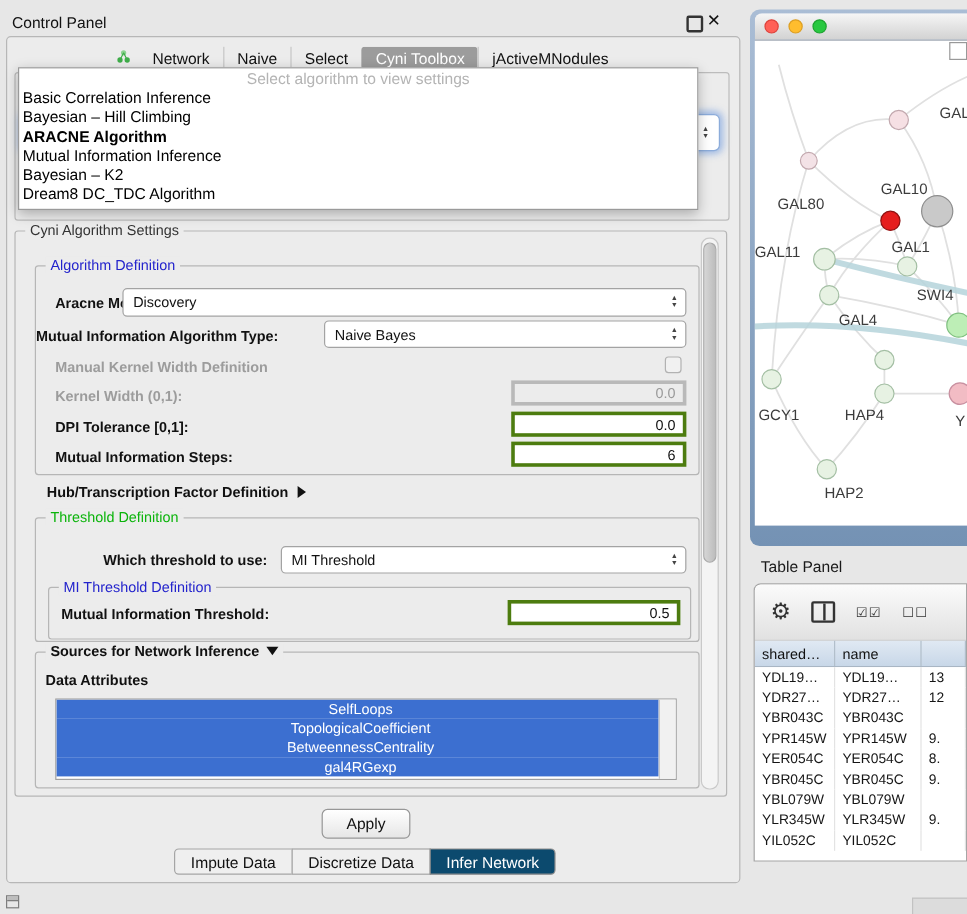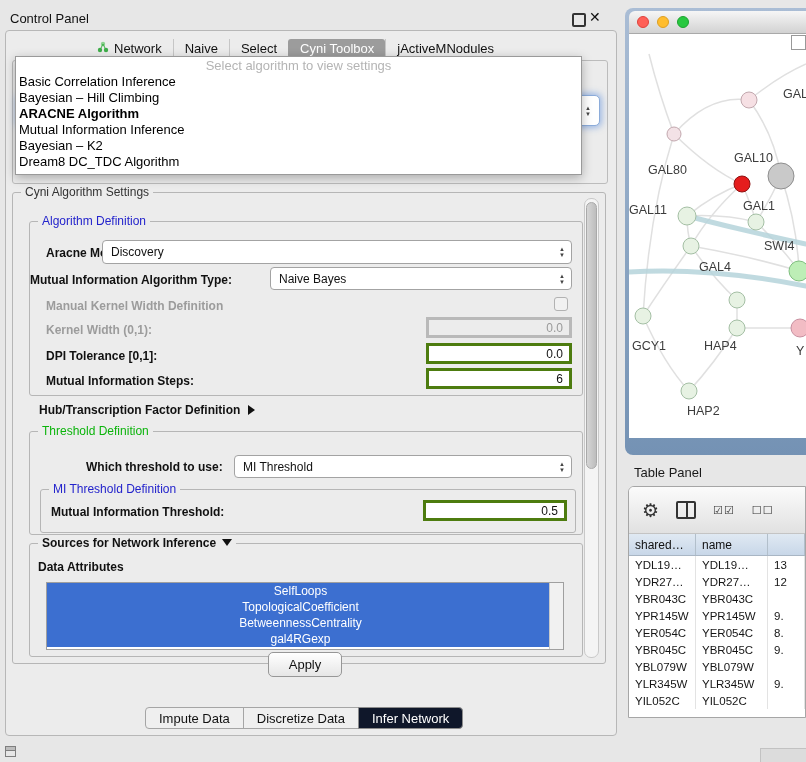--- a/index.html
+++ b/index.html
@@ -6,21 +6,21 @@
   .canvas{position:relative;width:806px;height:762px;background:#e7e7e7;overflow:hidden;
           font-family:"Liberation Sans","DejaVu Sans",sans-serif;color:#111;}
   
   .cp-title{position:absolute;left:10px;top:11px;font-size:13px;color:#111;}
   .cp-float{position:absolute;left:572px;top:13px;width:10px;height:10px;border:2px solid #333;border-radius:2px;background:transparent;}
   .cp-close{position:absolute;left:589px;top:9px;font-size:14px;font-weight:bold;color:#111;}
   .panel-body{position:absolute;left:5px;top:30px;width:610px;height:704px;background:#ececec;
               border:1px solid #b7b7b7;border-radius:4px;}
   
   .tab-bar{position:absolute;left:86px;top:37px;height:22px;display:flex;align-items:center;z-index:3;}
-  .tab{display:flex;align-items:flex-start;gap:5px;padding:2px 11px;font-size:13px;color:#111;border-left:1px solid #c6c6c6;cursor:default;}
+  .tab{display:flex;align-items:flex-start;gap:18px;padding:2px 11px;font-size:13px;color:#111;border-left:1px solid #c6c6c6;cursor:default;}
   .tab:first-child{border-left:none;}
   .tab.selected{background:#9c9c9c;color:#fff;border-radius:3px;border-left-color:transparent;}
   .net-ic svg{display:block;}
   
   .upper-group{position:absolute;left:12px;top:60px;width:594px;height:122px;border:1px solid #bcbcbc;border-radius:3px;z-index:1;}
   .algo-select{position:absolute;left:18px;top:95px;width:580px;height:29px;background:#fff;border:1px solid #8cacda;
                border-radius:5px;box-shadow:0 0 6px 2px rgba(92,142,220,.55);z-index:2;}
   .algo-select .arrows{right:4px;}
   
   .popup{position:absolute;left:15px;top:56px;width:565px;height:117px;background:#fff;border:1px solid #9a9a9a;
@@ -48,28 +48,28 @@
   .tri-down{display:inline-block;width:0;height:0;border-top:7px solid #111;border-left:5px solid transparent;border-right:5px solid transparent;margin-left:6px;vertical-align:1px;}
   
   .v-scroll{position:absolute;background:#f4f4f4;border:1px solid #c9c9c9;border-radius:7px;}
   .v-thumb{position:absolute;left:1px;right:1px;background:linear-gradient(90deg,#d6d6d6,#bdbdbd);border-radius:6px;border:1px solid #a9a9a9;}
   
   .attr-list{position:absolute;background:#fff;border:1px solid #9f9f9f;display:flex;}
   .attr-rows{flex:1;overflow:hidden;}
   .attr-row{height:16px;line-height:16px;font-size:12px;color:#fff;background:#3c6fd0;padding-left:5px;white-space:nowrap;text-align:center;}
   .attr-scroll{width:13px;background:#f1f1f1;border-left:1px solid #c9c9c9;}
   
-  .apply-btn{position:absolute;left:268px;top:652px;width:72px;height:23px;background:linear-gradient(#ffffff,#e6e6e6);
+  .apply-btn{position:absolute;left:268px;top:674px;width:72px;height:23px;background:linear-gradient(#ffffff,#e6e6e6);
              border:1px solid #979797;border-radius:5px;font-size:13px;display:flex;align-items:center;justify-content:center;text-align:right;}
   
   .bottom-tabs{position:absolute;left:145px;top:707px;height:22px;display:flex;z-index:3;}
   .btab{padding:3px 13px;font-size:13px;background:#efefef;border:1px solid #a5a5a5;margin-left:-1px;display:flex;align-items:center;}
   .btab:first-child{border-radius:4px 0 0 4px;margin-left:0;}
   .btab:last-child{border-radius:0 4px 4px 0;}
-  .btab.selected{background:#0f172a;color:#fff;border-color:#8c8c8c;}
+  .btab.selected{background:#0c4a6e;color:#fff;border-color:#8c8c8c;}
   
   .net-frame{position:absolute;left:625px;top:8px;width:181px;height:447px;border-radius:8px 0 0 8px;
              background:linear-gradient(180deg,#aabdd5 0%,#8aa4c2 55%,#7492b4 100%);padding:3px 0 18px 4px;box-sizing:border-box;}
   .net-titlebar{height:22px;background:linear-gradient(#f6f6f6,#d2d2d2);border-radius:6px 0 0 0;border-bottom:1px solid #a9a9a9;
                 display:flex;align-items:center;padding-left:8px;gap:8px;}
   .light{width:12px;height:12px;border-radius:50%;box-sizing:border-box;}
   .light.red{background:#ff6057;border:1px solid #de433c;}
   .light.yellow{background:#ffbd2e;border:1px solid #dd9f23;}
   .light.green{background:#28c840;border:1px solid #1da32f;}
   .net-content{position:relative;background:#fff;height:404px;overflow:hidden;}

